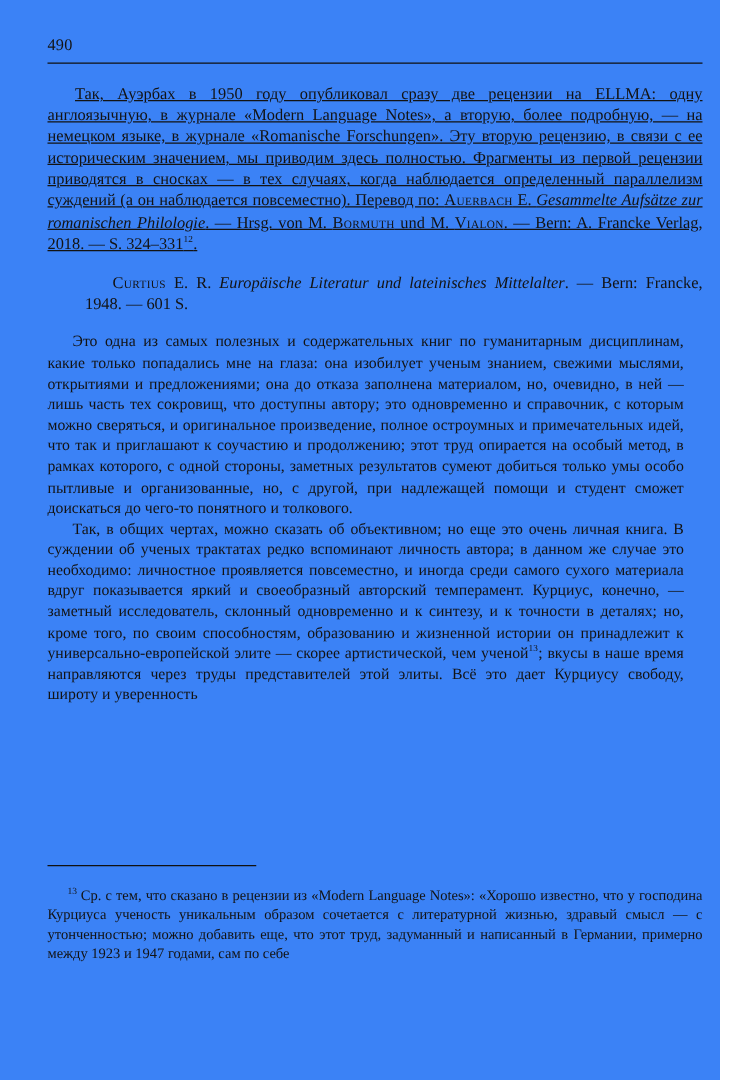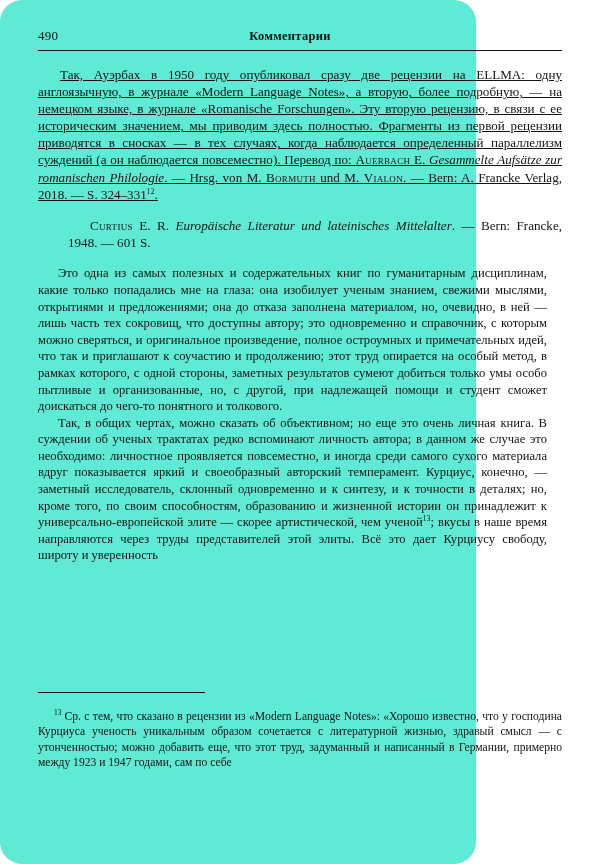--- a/index.html
+++ b/index.html
@@ -9,26 +9,25 @@
   }
   body {
     width: 600px;
     height: 864px;
     overflow: hidden;
     font-family: "Liberation Serif", "DejaVu Serif", serif;
     color: #1a1a1a;
   }
   .page {
     position: relative;
-    width: 476px;
+    width: 576px;
     height: 864px;
-    background: #5eead4;
+    background: #3b82f6;
     box-sizing: border-box;
     padding: 0;
-    border-radius: 22px;
   }
 
   
   .running-head {
     position: absolute;
     left: 38px;
     top: 28px;
     width: 524px;
     display: flex;
     align-items: baseline;
@@ -143,21 +142,20 @@
     margin-right: 3px;
   }
 </style>
 </head>
 <body>
 
 <div class="page">
 
   <div class="running-head">
     <span class="folio">490</span>
-    <span class="head-title">Комментарии</span>
   </div>
   <div class="head-rule"></div>
 
   <div class="textblock">
 
     <p class="body"><span>Так, Ауэрбах в 1950 году опубликовал сразу две рецензии на ELLMA: одну англоязычную, в журнале «Modern Language Notes», а вторую, более подробную, — на немецком языке, в журнале «Romanische Forschungen». Эту вторую рецензию, в связи с ее историческим значением, мы приводим здесь полностью. Фрагменты из первой рецензии приводятся в сносках — в тех случаях, когда наблюдается определенный параллелизм суждений (а он наблюдается повсеместно). Перевод по: </span><span class="sc">Auerbach</span><span> E. </span><span class="it">Gesammelte Aufsätze zur romanischen Philologie</span><span>. — Hrsg. von M. </span><span class="sc">Bormuth</span><span> und M. </span><span class="sc">Vialon</span><span>. — Bern: A. Francke Verlag, 2018. — S. 324–331</span><sup>12</sup><span>.</span></p>
 
     <div class="gap-md"></div>
 
     <p class="citation"><span class="sc">Curtius</span><span> E. R. </span><span class="it">Europäische Literatur und lateinisches Mittelalter</span><span>. — Bern: Francke, 1948. — 601 S.</span></p>

